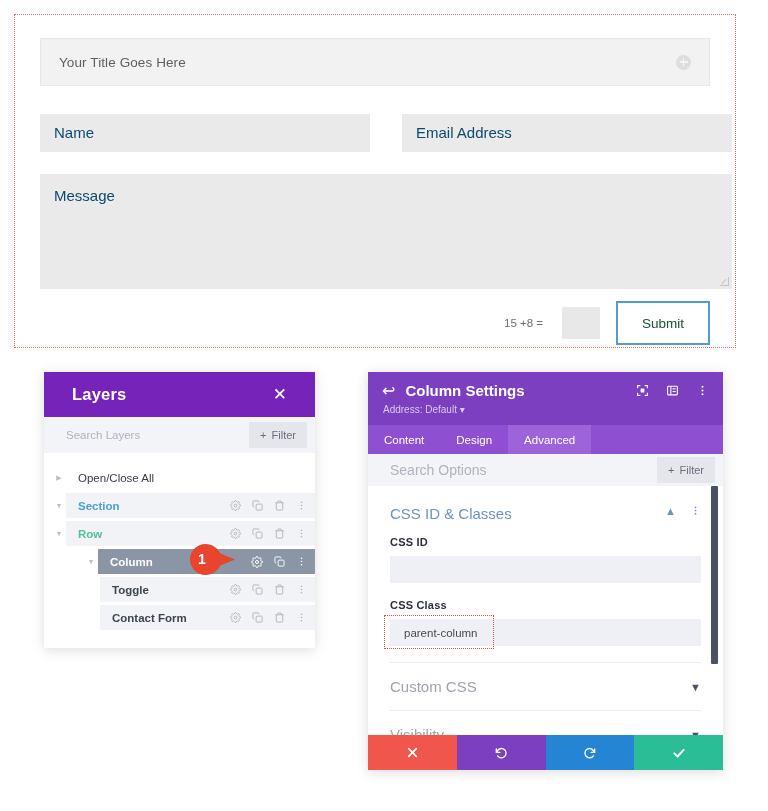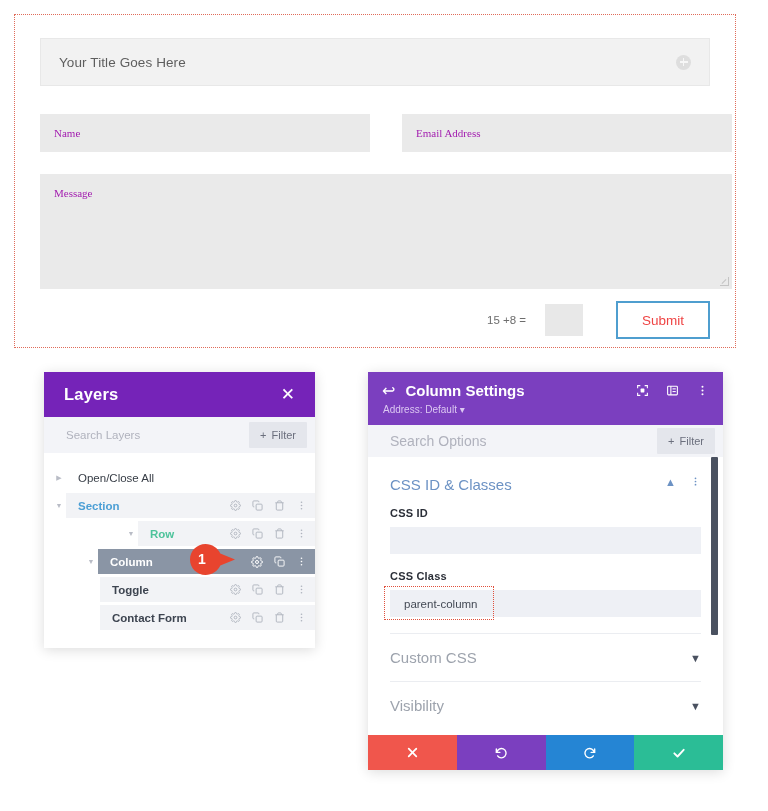--- a/index.html
+++ b/index.html
@@ -39,23 +39,22 @@
     content: ""; position: absolute; background: #f7f7f7;
   }
   .plus-circle::before { left: 3.5px; top: 6.8px; width: 8px; height: 1.6px; }
   .plus-circle::after { top: 3.5px; left: 6.8px; height: 8px; width: 1.6px; }
 
   .field {
     position: absolute;
     background: #eaeaea;
     display: block;
     padding: 0 14px;
-    font-size: 11px; color: #a21caf;
+    font-size: 15px; color: #0c4a6e;
     line-height: 38px;
-    font-family: Liberation Serif, serif;
   }
   #field-name  { left: 25px; top: 99px;  width: 330px; height: 38px; }
   #field-email { left: 387px; top: 99px; width: 330px; height: 38px; }
   #field-message {
     left: 25px; top: 159px; width: 692px; height: 115px;
     line-height: 1; padding: 14px;
   }
   #field-message .ta-resize {
     position: absolute; right: 3px; bottom: 3px;
     width: 9px; height: 9px;
@@ -72,43 +71,43 @@
     position: absolute; right: 25px; top: 286px;
     display: flex; align-items: center; gap: 0;
   }
   #captcha-label {
     font-size: 11.5px; color: #6d6d6d; margin-right: 19px; white-space: nowrap;
   }
   #captcha-input {
     width: 38px; height: 32px; background: #e8e8e8; display: block;
   }
   #submit-btn {
-    margin-left: 33px;
-    width: 94px; height: 38px;
+    margin-left: 16px;
+    width: 94px; height: 44px;
     border: 2px solid #4f9ecf;
     background: #ffffff;
-    color: #ef4444;
+    color: #14532d;
     font-size: 13.5px;
     display: flex; align-items: center; justify-content: center;
     font-family: "Liberation Sans", sans-serif;
     cursor: pointer;
   }
 
   
   #layers-panel {
     position: absolute;
     left: 44px; top: 372px;
     width: 271px; height: 276px;
     background: #ffffff;
     box-shadow: 0 2px 12px rgba(0,0,0,.14);
     overflow: hidden;
   }
   #layers-header {
     height: 45px; background: #7523b8;
-    display: flex; align-items: center; padding: 0 20px;
+    display: flex; align-items: center; padding: 0 28px;
   }
   #layers-title { color: #fff; font-size: 16.5px; font-weight: bold; letter-spacing:.2px;}
   #layers-close {
     margin-left: auto; color: #fff; font-size: 17px; line-height: 1;
     cursor: pointer; font-weight: 400;
   }
   #layers-search-bar {
     height: 36px; background: #f3f4f8;
     display: flex; align-items: center; padding: 0 0 0 22px;
   }
@@ -138,21 +137,21 @@
     padding-left: 12px; padding-right: 8px; gap: 0;
   }
   .layer-name { flex: 1; white-space: nowrap; }
   .layer-actions { display: flex; align-items: center; gap: 11px; }
   .layer-actions svg { display: block; }
 
   #row-openclose { padding-left: 8px; }
   #row-openclose .layer-name { color: #363c45; font-size: 11.5px; padding-left: 12px;}
 
   .lvl1 { padding-left: 8px; }
-  .lvl2 { padding-left: 40px; margin-left: 40px; }
+  .lvl2 { padding-left: 8px; }
   .lvl3 { padding-left: 40px; }
   .lvl4 { padding-left: 56px; }
 
   .pill-section { background: #f2f3f6; }
   .pill-section .layer-name { color: #4c9fd5; font-weight: 600; }
   .pill-row { background: #f2f3f6; }
   .pill-row .layer-name { color: #4ec39b; font-weight: 600; }
   .pill-column { background: #8a95a5; }
   .pill-column .layer-name { color: #ffffff; font-weight: 600; }
   .pill-module { background: #f2f3f6; }
@@ -461,20 +460,25 @@
             <circle cx="12" cy="19" r="1.9"></circle>
           </svg>
       </span>
     </div>
     <div id="settings-preset">
       <span>Address: Default</span>
       <span>▾</span>
     </div>
   </div>
 
+  <div id="settings-tabs">
+    <span class="stab">Content</span>
+    <span class="stab">Design</span>
+    <span class="stab active">Advanced</span>
+  </div>
 
   <div id="settings-search-bar">
     <span id="settings-search-input">Search Options</span>
     <span class="filter-btn">
       <span>+</span>
       <span>Filter</span>
     </span>
   </div>
 
   <div id="settings-body">

